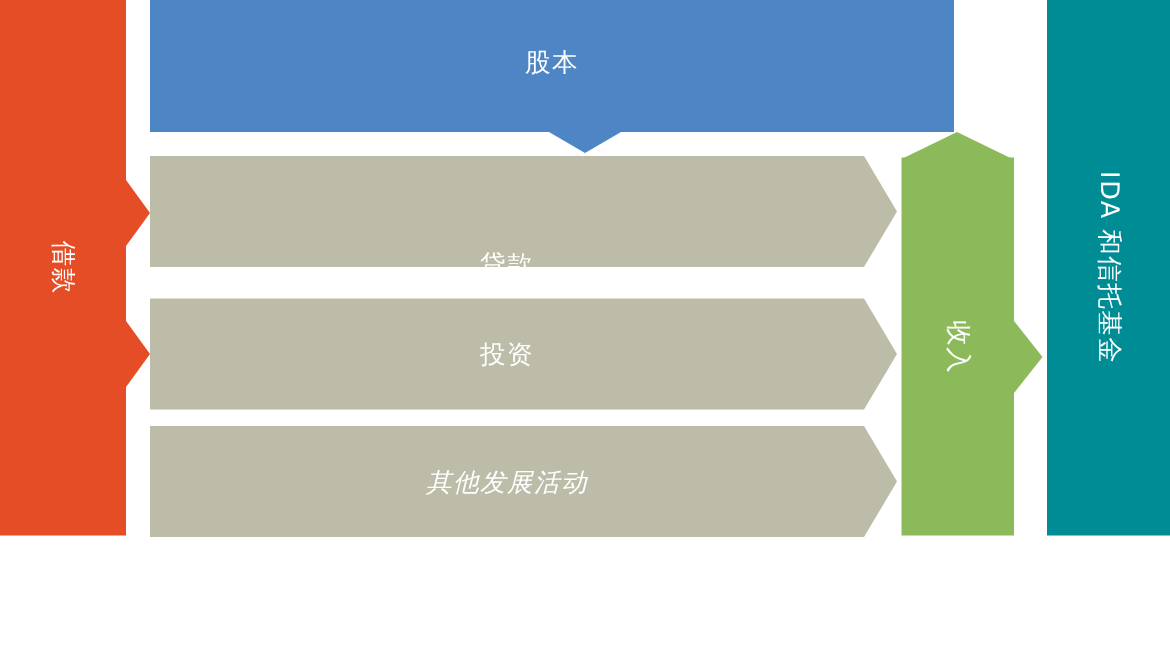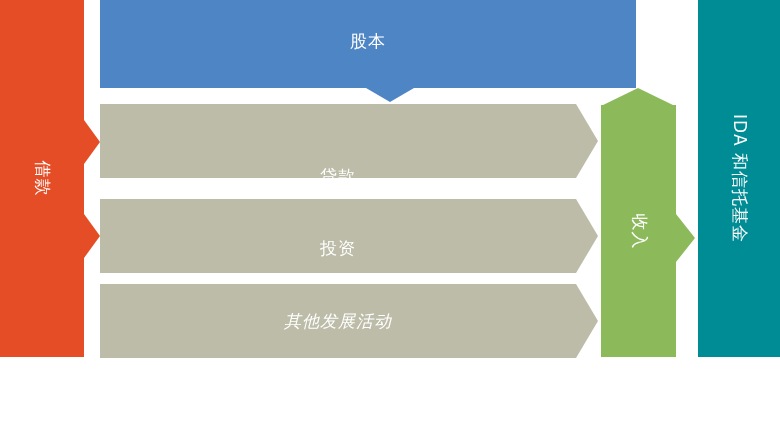--- a/index.html
+++ b/index.html
@@ -166,21 +166,21 @@
     <div class="label label-h" style="top:30px;">股本</div>
   </div>
   <div id="equity-notch"></div>
 
   <div class="shape gray-body" id="gray-body-1">
     <div class="label label-h" style="top:40px;margin-top:21px;">贷款</div>
   </div>
   <div class="gray-tip" id="gray-tip-1"></div>
 
   <div class="shape gray-body" id="gray-body-2">
-    <div class="label label-h" style="top:38px;">投资</div>
+    <div class="label label-h" style="top:26px;">投资</div>
   </div>
   <div class="gray-tip" id="gray-tip-2"></div>
 
   <div class="shape gray-body" id="gray-body-3">
     <div class="label label-h" style="top:26px;font-style:italic;">其他发展活动</div>
   </div>
   <div class="gray-tip" id="gray-tip-3"></div>
 
   <div id="revenue-up-arrow"></div>
   <div class="shape" id="revenue-body">

